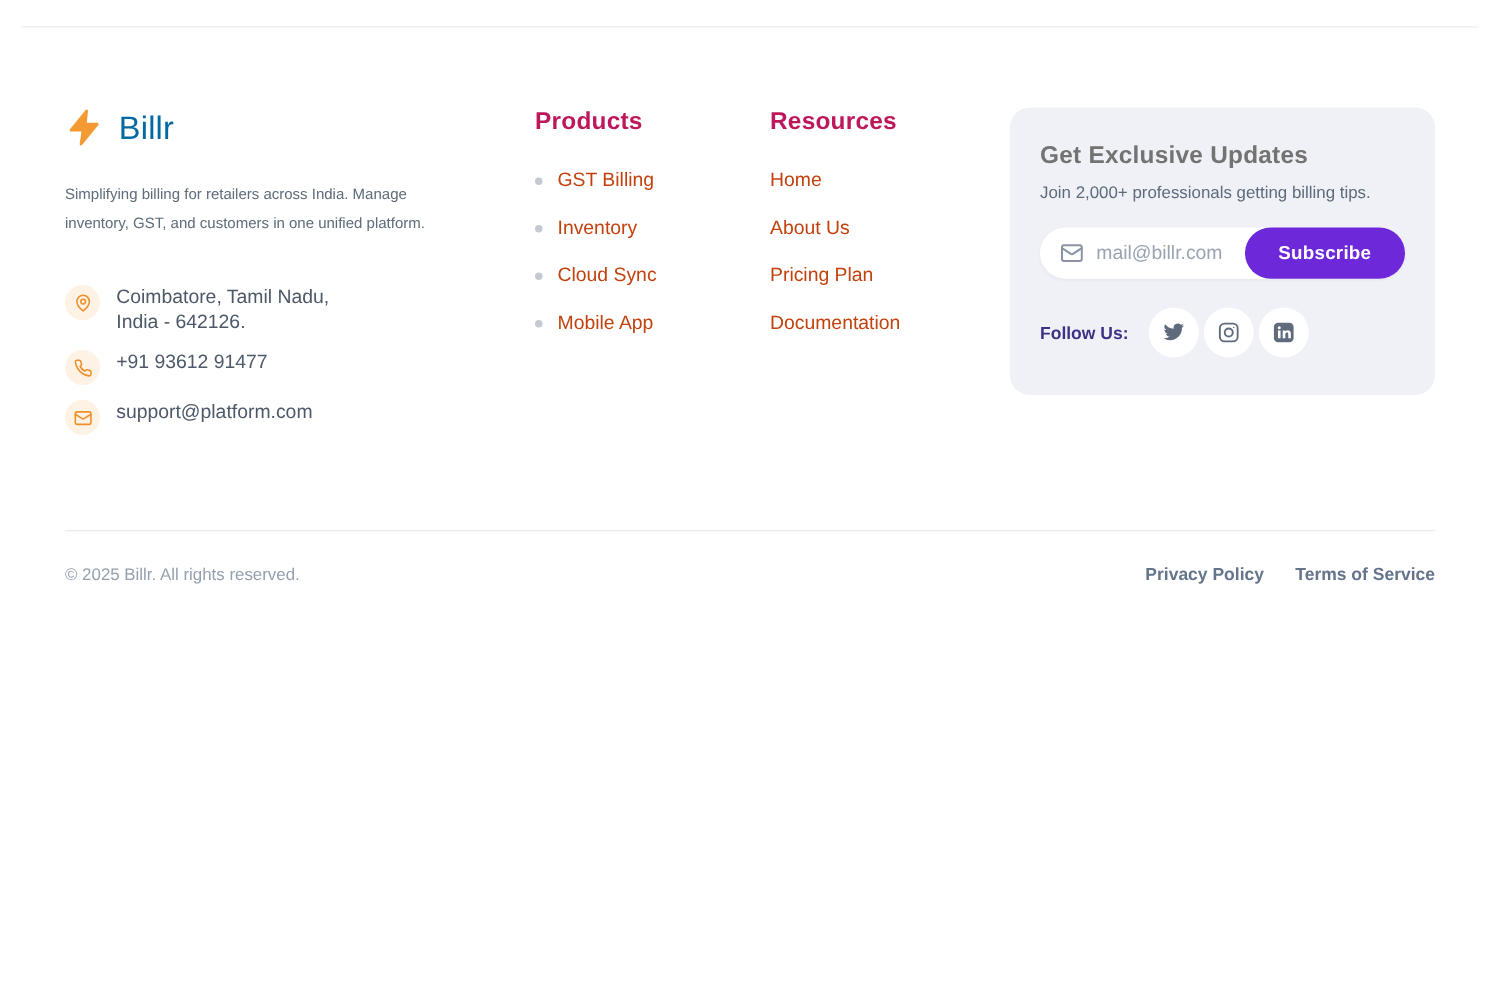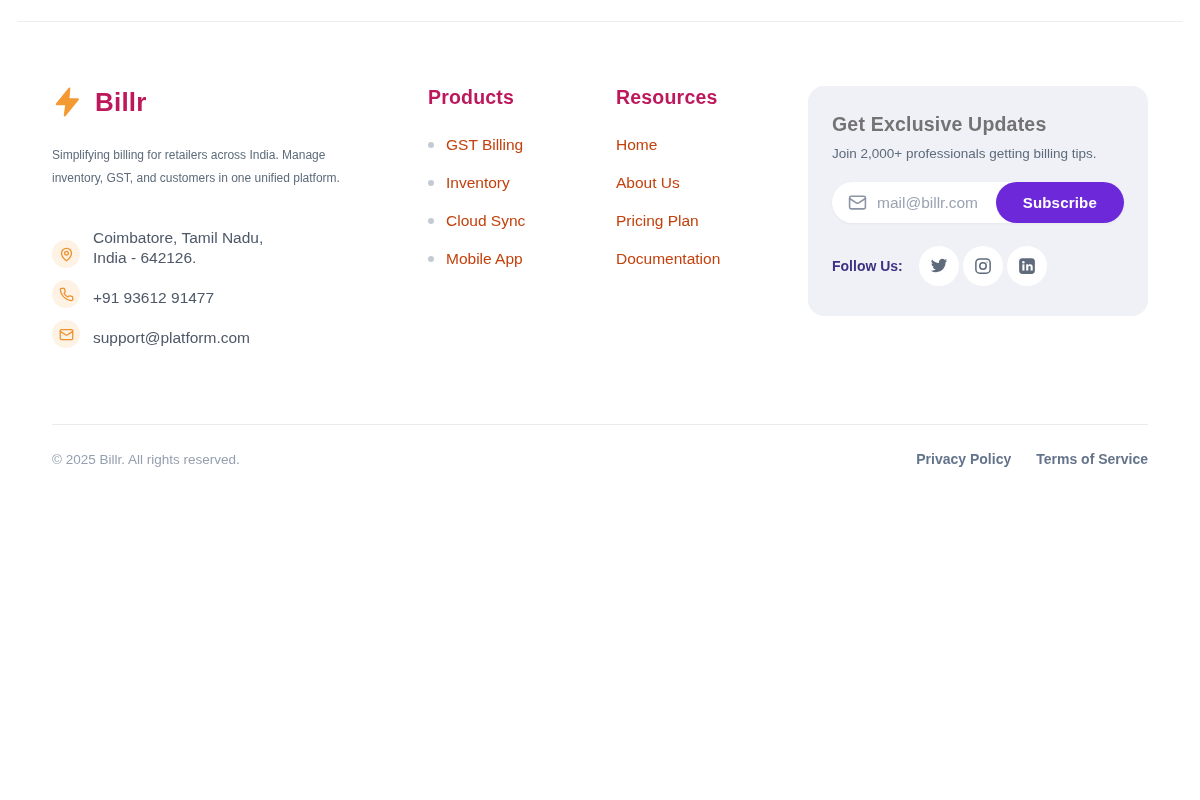--- a/index.html
+++ b/index.html
@@ -19,33 +19,33 @@
   }
   .footer-main {
     display: flex;
     align-items: flex-start;
   }
   
   .brand-col { width: 376px; flex: none; }
   .logo-row { display: flex; align-items: center; gap: 11px; }
   .logo-bolt { width: 32px; height: 32px; display: block; }
   .logo-text {
-    font-size: 26px; font-weight: bold; color: #be185d;
+    font-size: 26px; font-weight: normal; color: #0369a1;
     letter-spacing: 0.2px;
   }
   .brand-desc {
     margin-top: 26px;
     width: 312px;
     font-size: 12px;
     line-height: 23px;
     color: #5d6b7a;
   }
   .contact-list { margin-top: 38px; }
   .contact-row {
-    display: flex; align-items: flex-end; gap: 13px;
+    display: flex; align-items: flex-start; gap: 13px;
     margin-bottom: 12px;
   }
   .contact-icon-wrap {
     width: 28px; height: 28px; border-radius: 50%;
     background: #fdf2e3;
     display: flex; align-items: center; justify-content: center;
     flex: none;
   }
   .contact-text {
     font-size: 15.5px; line-height: 20px; color: #4d5868;

